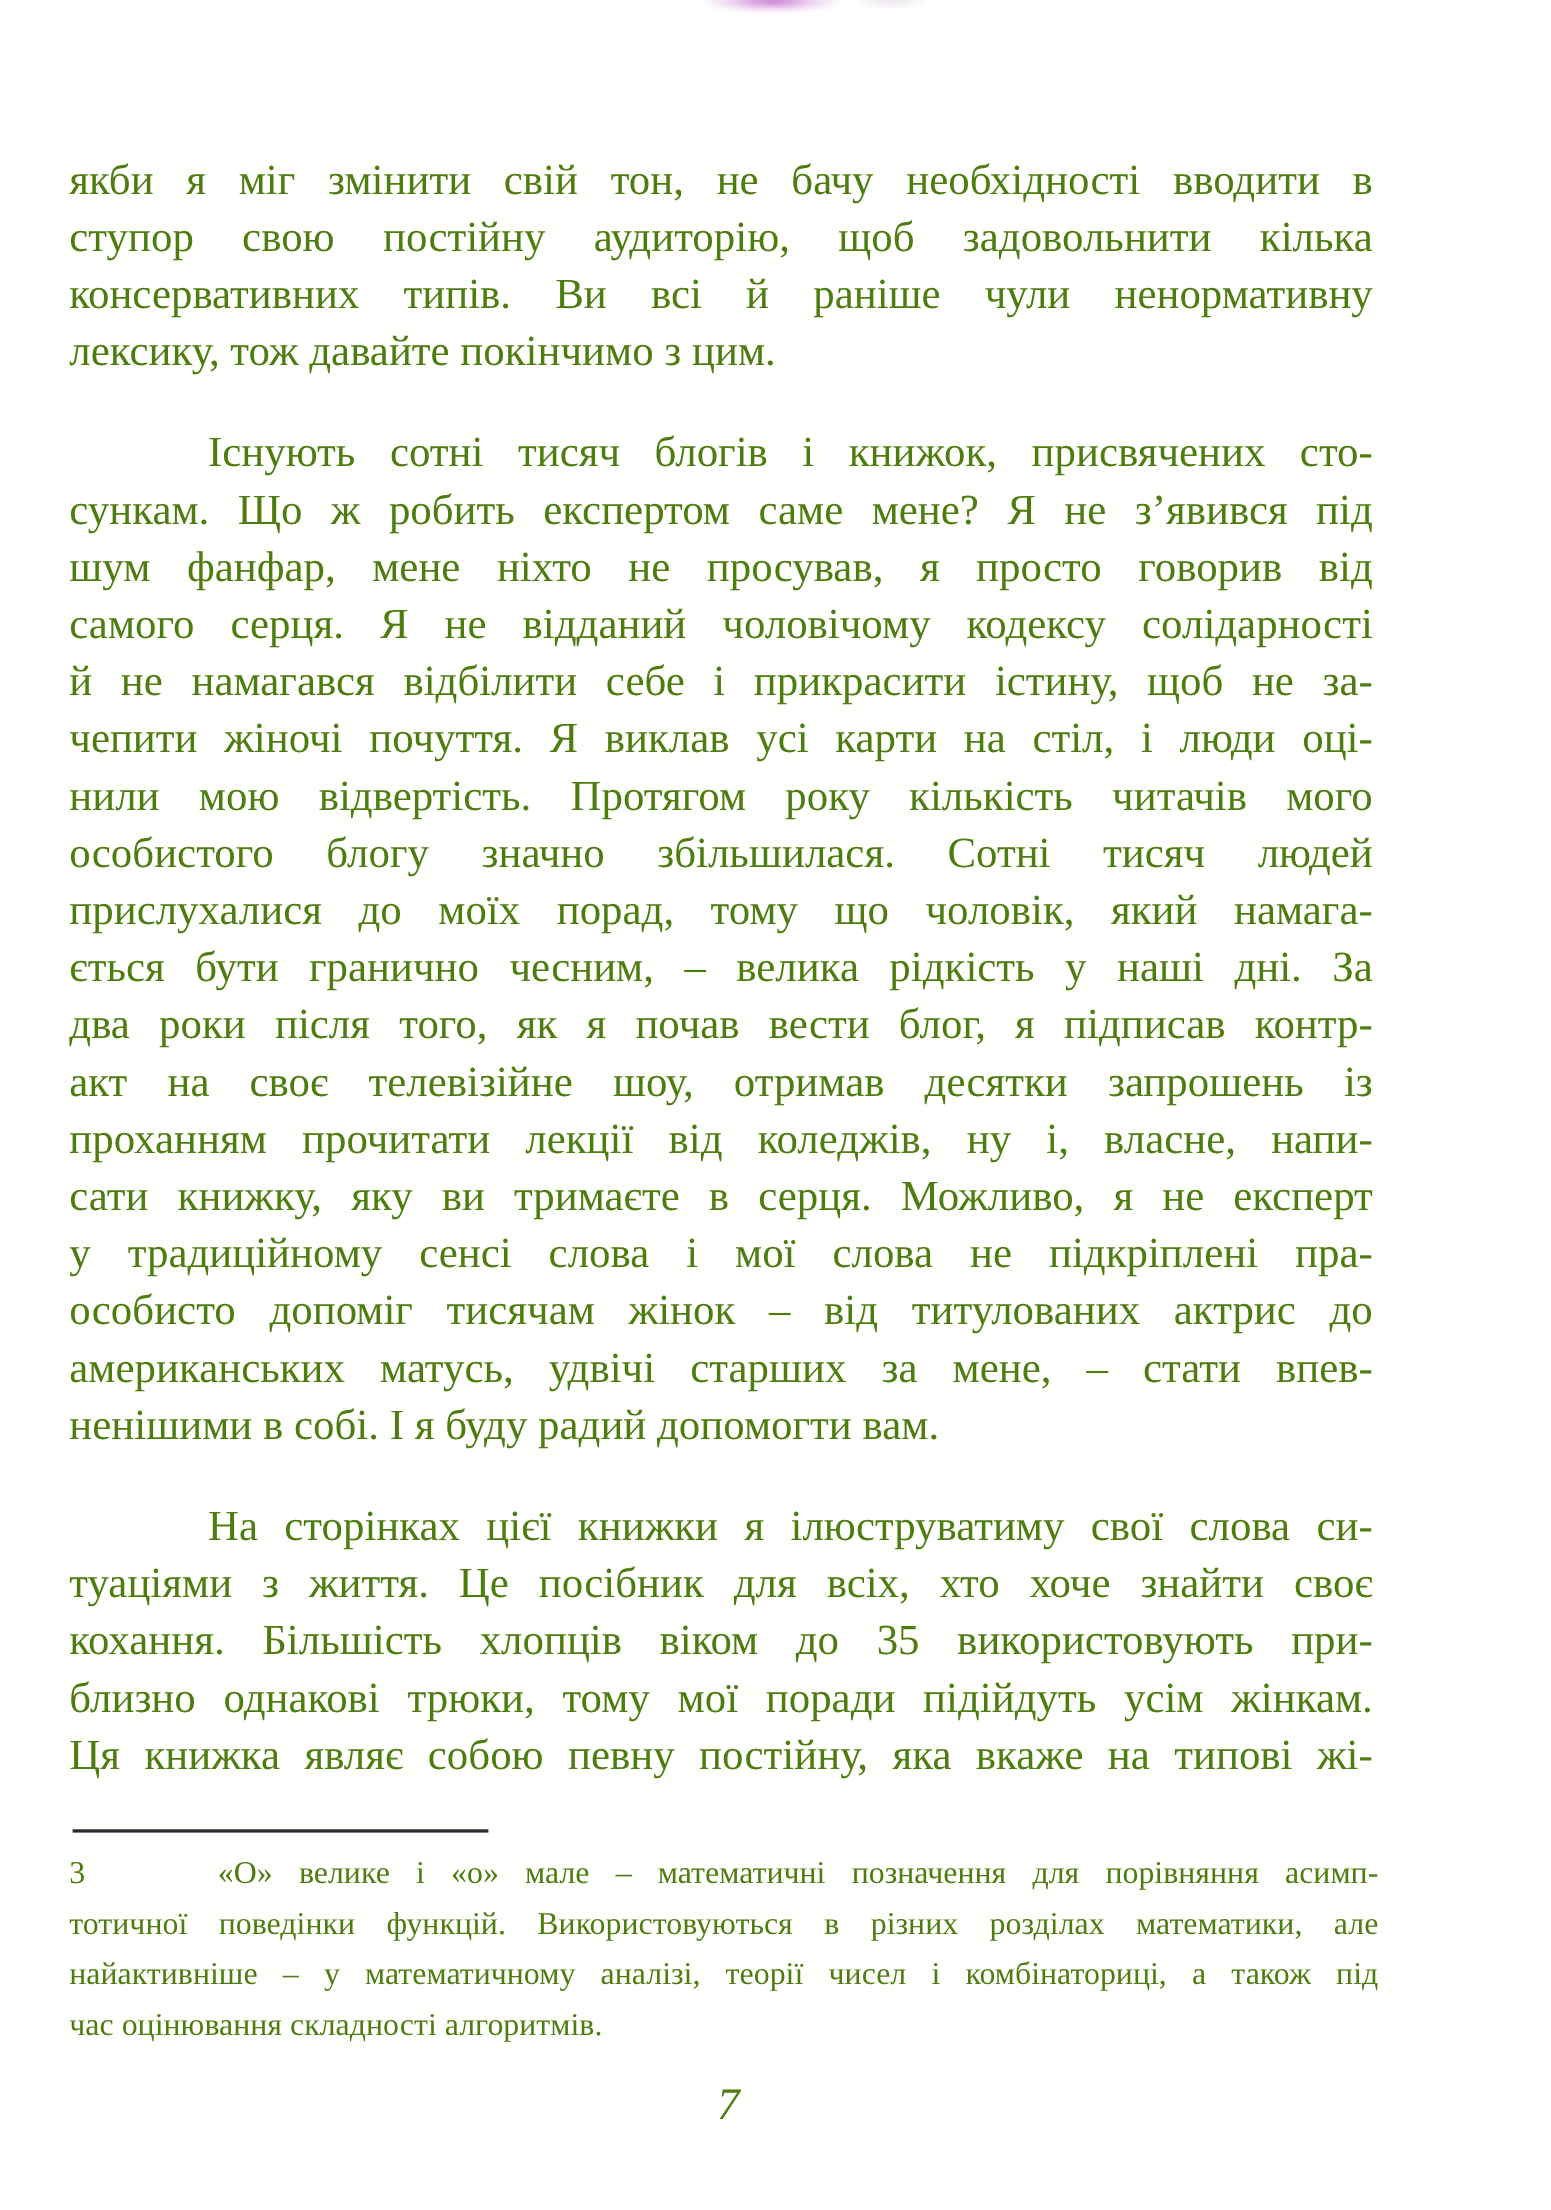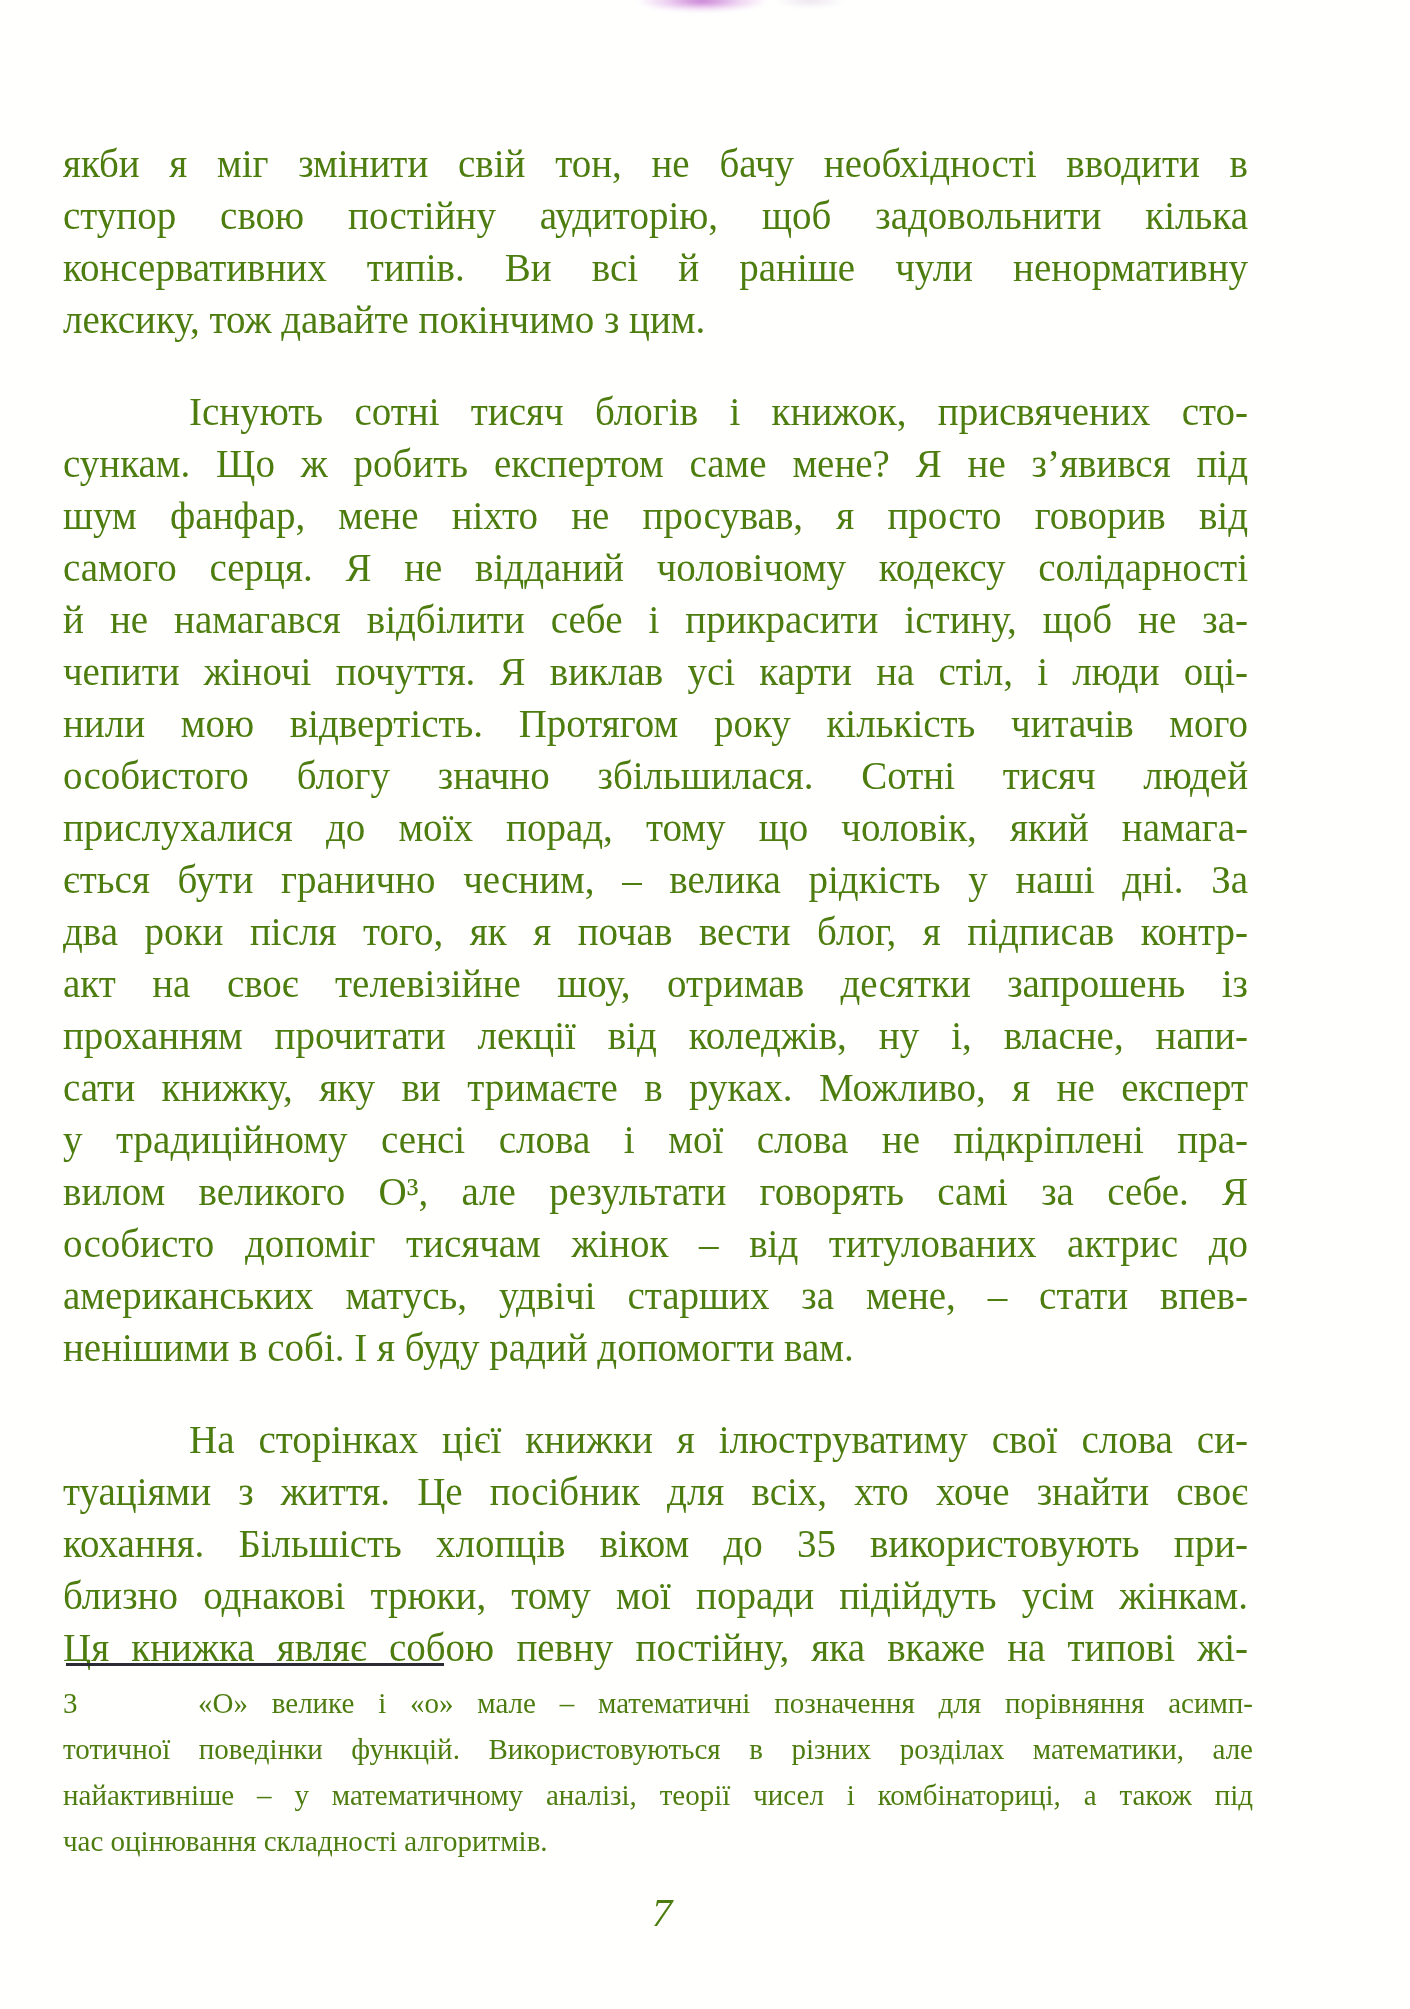--- a/index.html
+++ b/index.html
@@ -125,23 +125,22 @@
         <div class="line">самого серця. Я не відданий чоловічому кодексу солідарності</div>
         <div class="line">й не намагався відбілити себе і прикрасити істину, щоб не за-</div>
         <div class="line">чепити жіночі почуття. Я виклав усі карти на стіл, і люди оці-</div>
         <div class="line">нили мою відвертість. Протягом року кількість читачів мого</div>
         <div class="line">особистого блогу значно збільшилася. Сотні тисяч людей</div>
         <div class="line">прислухалися до моїх порад, тому що чоловік, який намага-</div>
         <div class="line">ється бути гранично чесним, – велика рідкість у наші дні. За</div>
         <div class="line">два роки після того, як я почав вести блог, я підписав контр-</div>
         <div class="line">акт на своє телевізійне шоу, отримав десятки запрошень із</div>
         <div class="line">проханням прочитати лекції від коледжів, ну і, власне, напи-</div>
-        <div class="line">сати книжку, яку ви тримаєте в руках. Можливо, я не експерт</div>
+        <div class="line">сати книжку, яку ви тримаєте в серця. Можливо, я не експерт</div>
         <div class="line">у традиційному сенсі слова і мої слова не підкріплені пра-</div>
-        <div class="line">вилом великого О³, але результати говорять самі за себе. Я</div>
         <div class="line">особисто допоміг тисячам жінок – від титулованих актрис до</div>
         <div class="line">американських матусь, удвічі старших за мене, – стати впев-</div>
         <div class="line last">ненішими в собі. І я буду радий допомогти вам.</div>
       </div>
       <div class="para">
         <div class="line indent">На сторінках цієї книжки я ілюструватиму свої слова си-</div>
         <div class="line">туаціями з життя. Це посібник для всіх, хто хоче знайти своє</div>
         <div class="line">кохання. Більшість хлопців віком до 35 використовують при-</div>
         <div class="line">близно однакові трюки, тому мої поради підійдуть усім жінкам.</div>
         <div class="line">Ця книжка являє собою певну постійну, яка вкаже на типові жі-</div>

